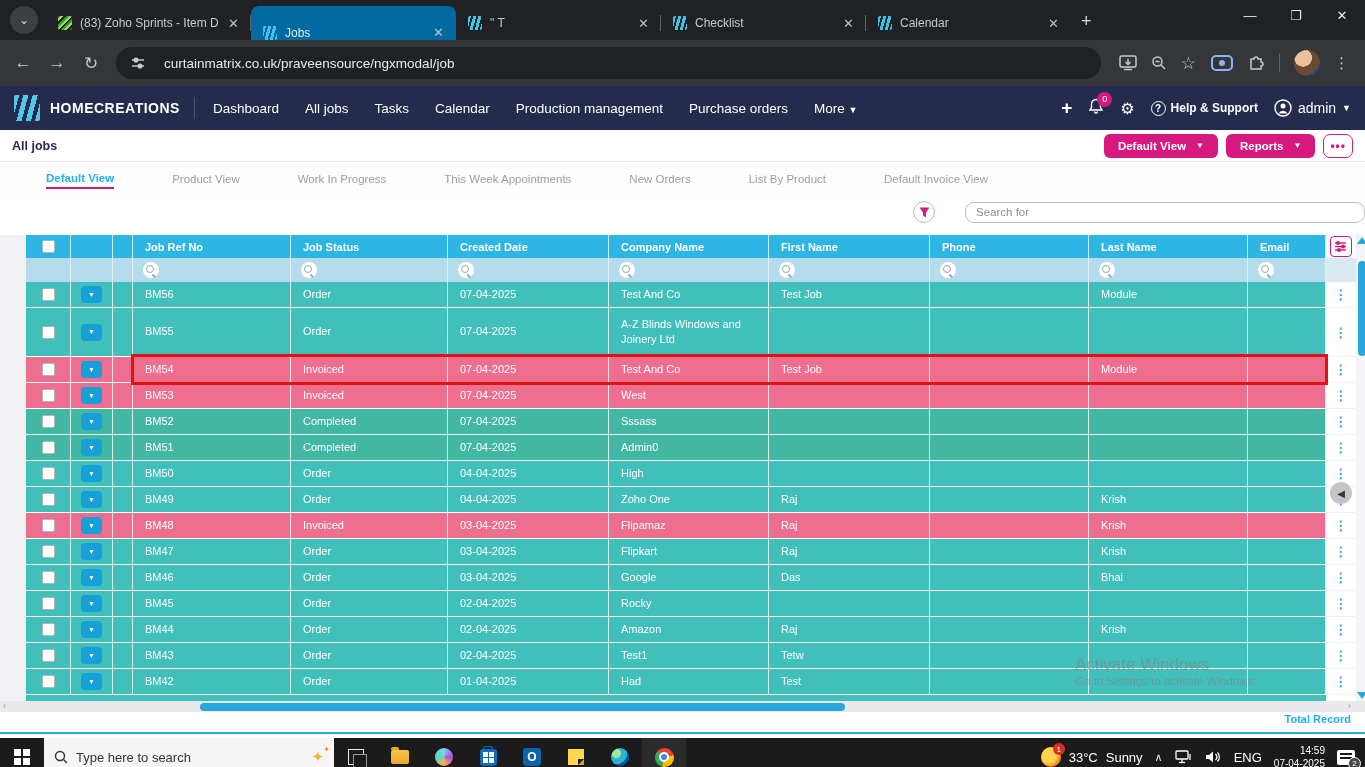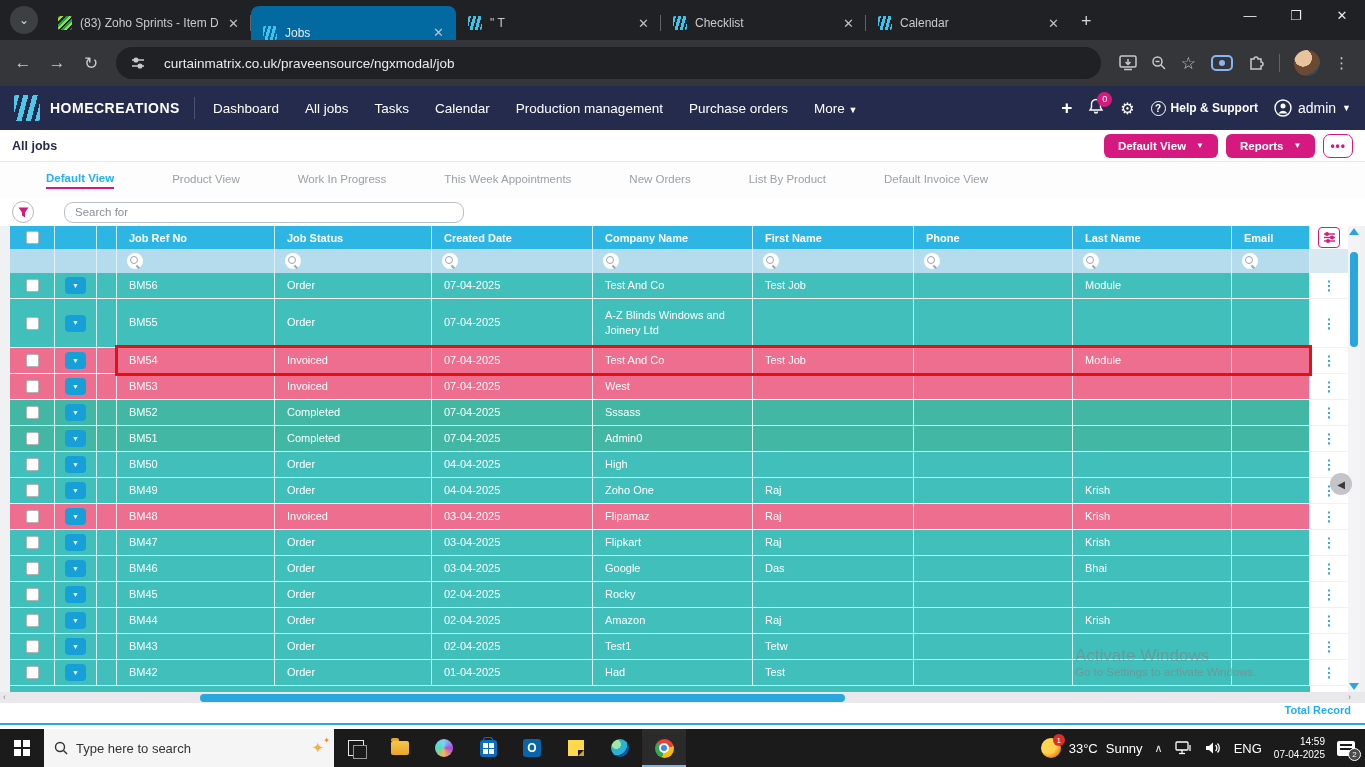--- a/index.html
+++ b/index.html
@@ -51,27 +51,27 @@
   .pinkbtn { background:#d6197f; color:#fff; border:none; border-radius:6px; height:24px; padding:0 14px; font-size:11.5px; font-weight:bold; display:flex; align-items:center; gap:10px; font-family:inherit; }
   .pinkbtn .car { font-size:8px; }
   .morebtn { background:#fff; color:#d6197f; border:1.5px solid #d6197f; border-radius:7px; height:24px; padding:0 6px; font-size:12px; font-weight:bold; letter-spacing:1px; font-family:inherit; }
 
   
   .viewtabs { height:36px; display:flex; align-items:center; gap:58px; padding-left:46px; background:#fdfdfd; font-size:11.5px; color:#9aa0a6; flex:0 0 auto; }
   .vtab { padding-bottom:3px; }
   .vtab.active { color:#25b1ef; font-weight:bold; border-bottom:2px solid #d6197f; }
 
   
-  .searchrow { height:28px; display:flex; align-items:center; gap:30px; padding-left:12px; flex:0 0 auto; }
+  .searchrow { height:28px; display:flex; align-items:center; gap:30px; padding-left:12px; flex:0 0 auto;justify-content:flex-end; }
   .funnel-btn { width:22px; height:22px; border:1px solid #b9b9c0; border-radius:50%; display:flex; align-items:center; justify-content:center; background:#fff; }
   .search-input { width:400px; height:21px; border:1px solid #b9bfc6; border-radius:9px; font-size:11.5px; padding:0 10px; color:#444; outline:none; font-family:inherit; }
   .search-input::placeholder { color:#8a9097; }
 
   
-  .tablezone { position:relative; padding-left:10px; background:#f1f1f3; flex:0 0 auto; }
+  .tablezone { position:relative; padding-left:26px; background:#f1f1f3; flex:0 0 auto;margin-top:9px; }
   .table-region { display:flex; }
   :root { }
   .grid-row { display:grid; grid-template-columns:45px 42px 20px 158px 157px 161px 160px 161px 159px 159px 78px; width:1300px; }
   .thead { background:#2db5e4; height:23px; }
   .thead .hc { color:#fff; font-size:11px; font-weight:bold; display:flex; align-items:center; padding-left:12px; border-right:1px solid rgba(255,255,255,.75); }
   .thead .hc.cent { padding-left:0; justify-content:center; }
   .filterrow { background:#b4dcec; height:24px; }
   .filterrow .fc { display:flex; align-items:center; padding-left:10px; border-right:1px solid rgba(255,255,255,.6); }
   .mag { width:16px; height:16px; background:#fff; border-radius:50%; position:relative; }
   .mag::before { content:''; position:absolute; top:3px; left:3px; width:6px; height:6px; border:1.5px solid #9aa5ad; border-radius:50%; }

